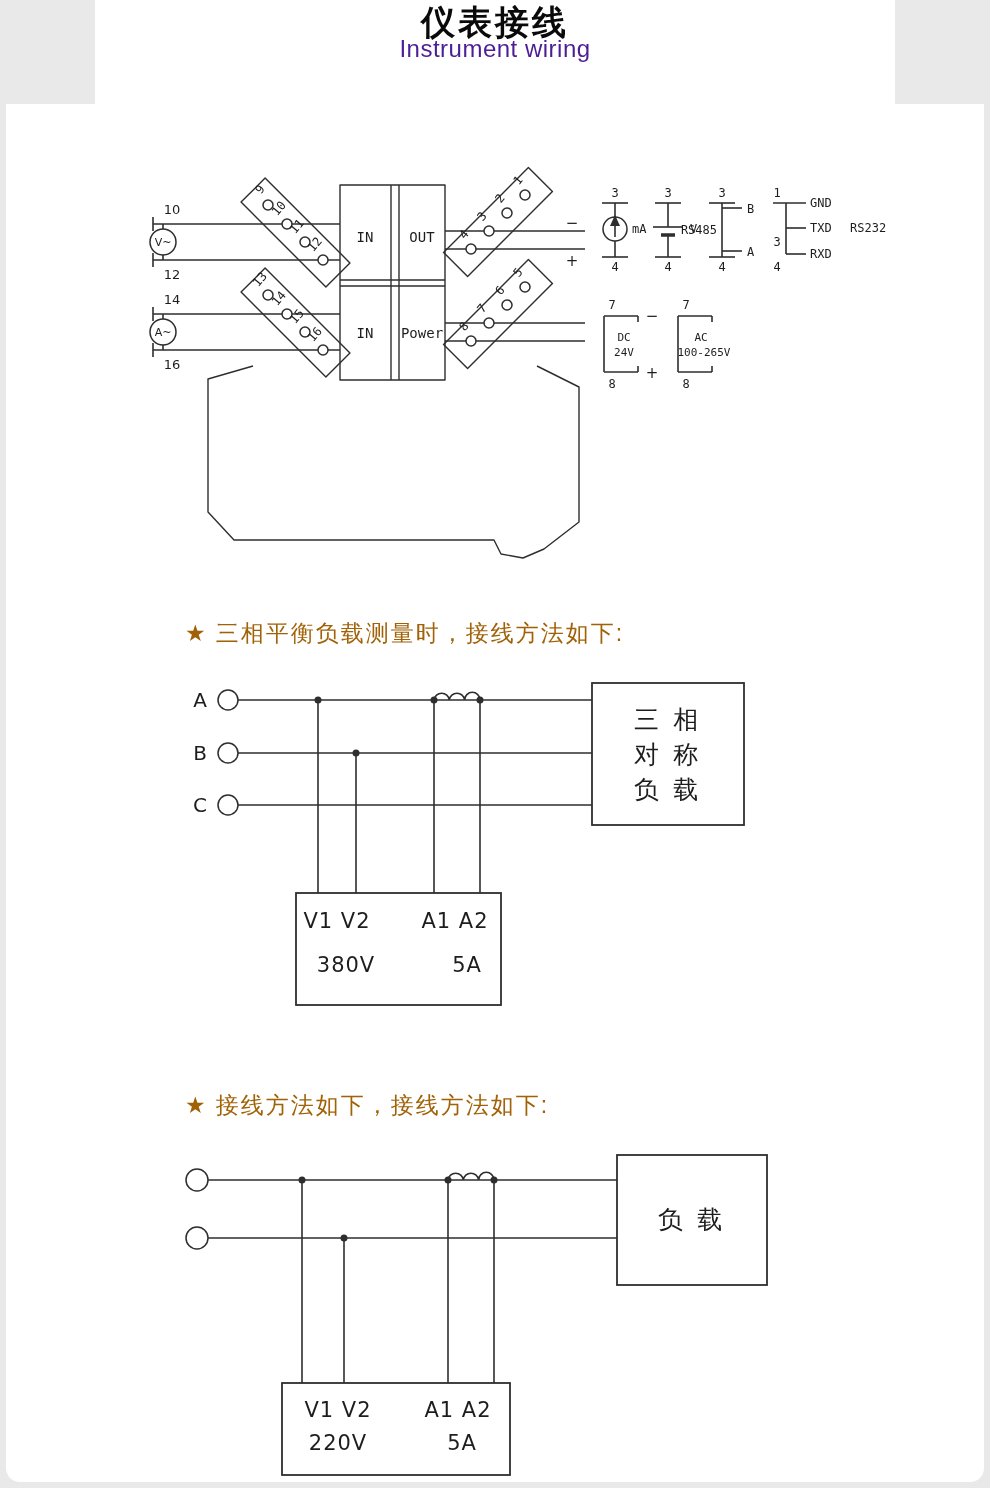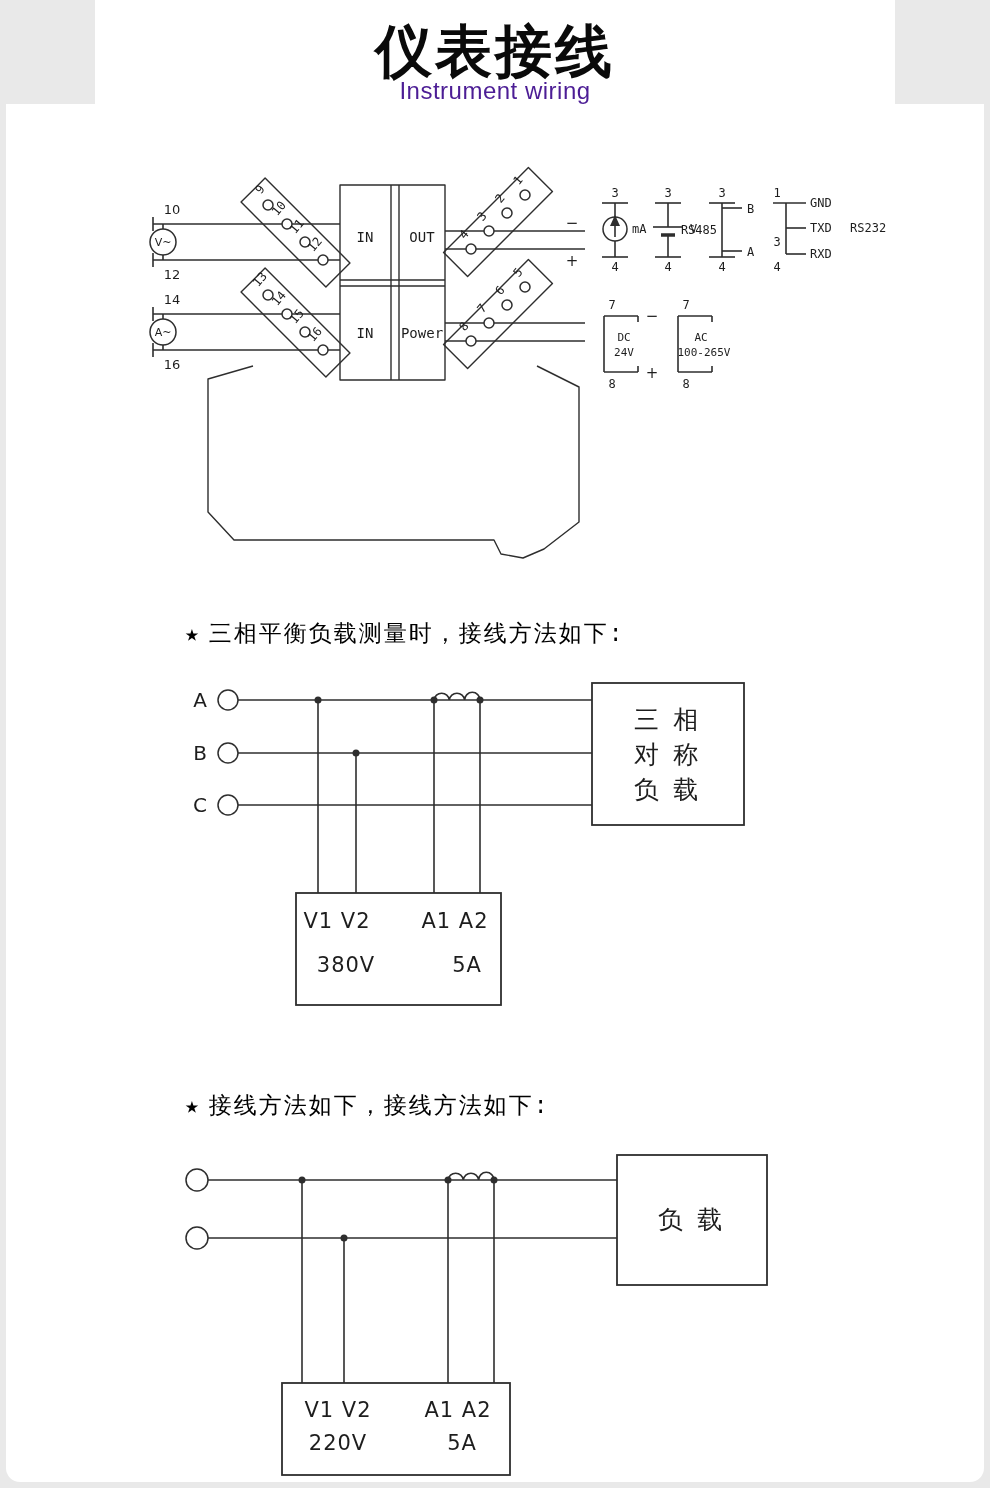--- a/index.html
+++ b/index.html
@@ -1,23 +1,23 @@
 <!DOCTYPE html>
 <html><head>
 <meta charset="utf-8">
 <style>
   *{margin:0;padding:0;box-sizing:border-box}
   html,body{width:990px;height:1488px}
   body{position:relative;background:#e9e9e9;font-family:"Liberation Sans",sans-serif;overflow:hidden}
   .body-card{position:absolute;left:6px;top:104px;width:978px;height:1378px;background:#ffffff;border-radius:0 0 14px 14px}
   .header-card{position:absolute;left:95px;top:0;width:800px;height:112px;background:#ffffff;text-align:center}
-  .title{padding-top:20px;font-size:57px;font-weight:900;color:#0a0a0a;letter-spacing:3px;line-height:1.1}
+  .title{padding-top:4px;font-size:34px;font-weight:900;color:#0a0a0a;letter-spacing:3px;line-height:1.1}
   .subtitle{font-size:24px;color:#4c1d95;margin-top:-6px;letter-spacing:.5px}
   svg{position:absolute;overflow:visible}
-  .section-heading{position:absolute;font-family:Liberation Mono, monospace;font-size:23px;color:#000000;letter-spacing:2px;white-space:nowrap}
+  .section-heading{position:absolute;font-family:Liberation Sans, sans-serif;font-size:23px;color:#a16207;letter-spacing:2px;white-space:nowrap}
   .star{margin-right:10px;font-size:23px;letter-spacing:0}
   
   .w{fill:none;stroke:#2e2e2e;stroke-width:1.6}
   .o{fill:none;stroke:#2e2e2e;stroke-width:1.4;stroke-linejoin:round}
   .bx{fill:none;stroke:#2e2e2e;stroke-width:1.8}
   .tk{fill:#ffffff;stroke:#2e2e2e;stroke-width:1.5}
   .dot{fill:#2e2e2e;stroke:none}
   .bat{fill:none;stroke:#2e2e2e;stroke-width:3.5}
   .arr{fill:#2e2e2e;stroke:none}
   text{fill:#1d1d1d}

